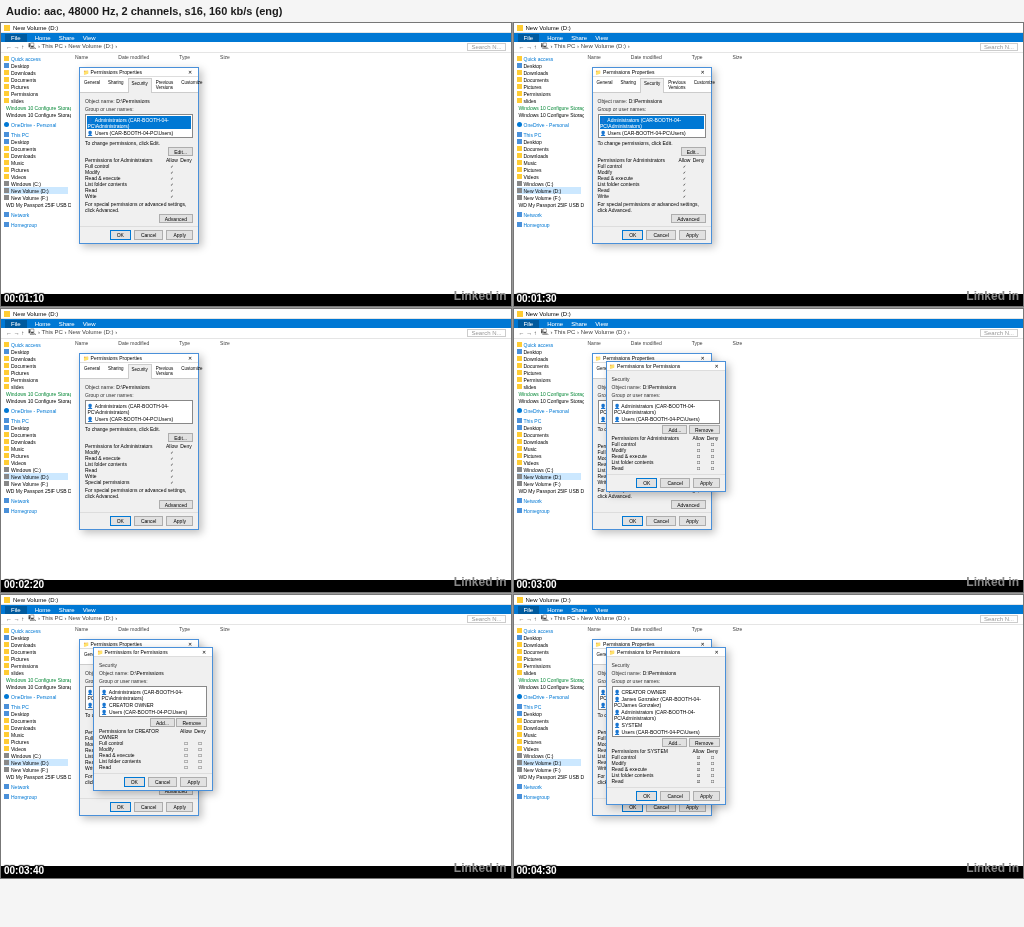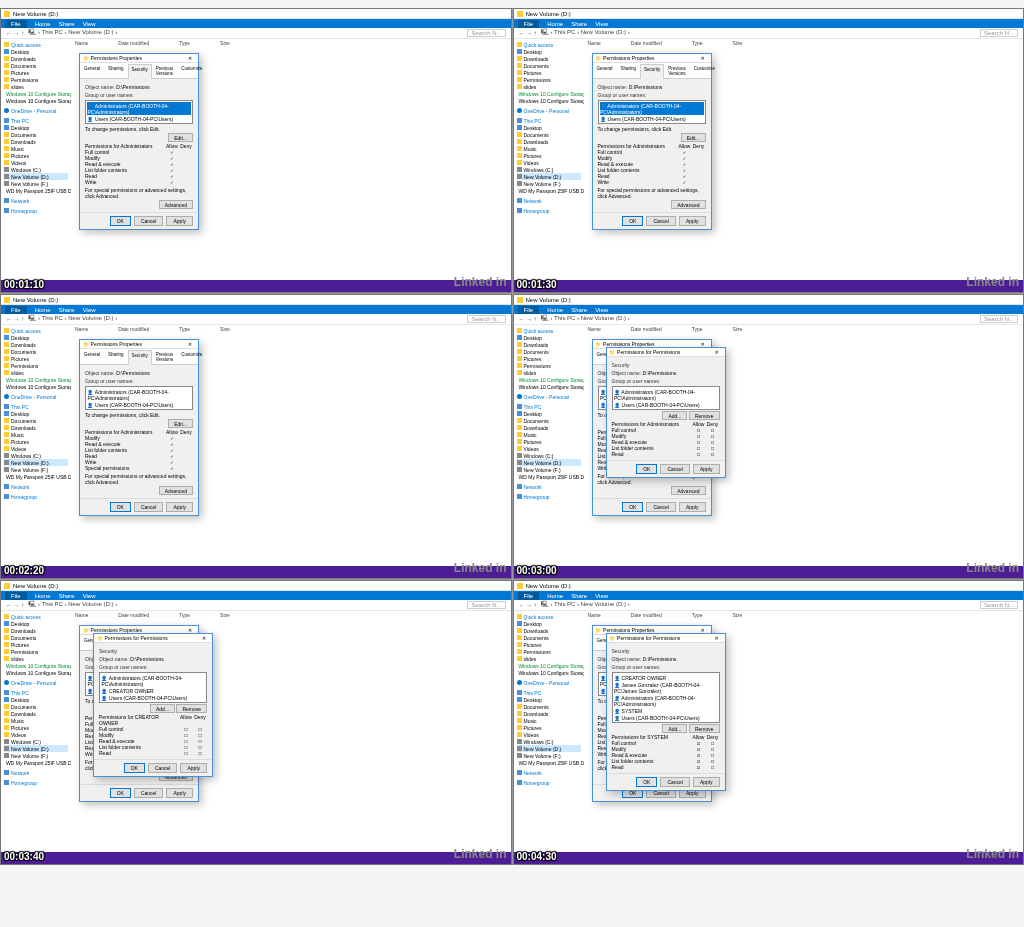--- a/index.html
+++ b/index.html
@@ -1,19 +1,19 @@
 <!DOCTYPE html>
 <html><head>
 <meta charset="utf-8">
 <style>
 * { margin: 0; padding: 0; box-sizing: border-box; font-family: "Segoe UI", Arial, sans-serif; }
 body { background: #f5f5f5; width: 1024px; }
 .header-info { background: #f5f5f5; padding: 4px 6px; font-size: 11px; font-weight: bold; line-height: 1.3; color: #1a1a1a; }
 .grid { display: grid; grid-template-columns: 1fr 1fr; grid-template-rows: repeat(3, 1fr); gap: 1px; background: #999; }
-.thumb { position: relative; background: #4c1d95; height: 285px; overflow: hidden; border: 1px solid #777; }
+.thumb { position: relative; background: #000000; height: 285px; overflow: hidden; border: 1px solid #777; }
 .win-title { display: flex; align-items: center; background: #fff; border-bottom: 1px solid #e5e5e5; font-size: 6px; padding: 1px 3px; height: 10px; }
 .win-title .icon { width: 6px; height: 6px; background: #fc3; margin-right: 3px; }
 .win-toolbar { display: flex; background: #0078d4; color: #fff; font-size: 6px; padding: 1px 4px; height: 9px; align-items: center; gap: 8px; }
 .win-toolbar .file { background: #005a9e; padding: 1px 6px; }
 .address-bar { display: flex; align-items: center; background: #fff; border-bottom: 1px solid #e5e5e5; font-size: 6px; padding: 1px 5px; height: 11px; color: #444; gap: 4px; }
 .address-bar .search { margin-left: auto; border: 1px solid #ccc; padding: 0 3px; color: #999; }
 .main-area { display: flex; height: calc(100% - 42px); }
 .sidebar { width: 70px; background: #fff; padding: 2px 3px; font-size: 5px; overflow: hidden; }
 .sb-item { display: flex; align-items: center; gap: 2px; padding: 0.5px 0; white-space: nowrap; }
 .sb-item.blue { color: #0078d4; }
@@ -52,20 +52,21 @@
 .btn-sm { background: #e1e1e1; border: 1px solid #adadad; padding: 0.5px 5px; font-size: 5px; }
 .timestamp { position: absolute; bottom: 2px; left: 3px; font-size: 10px; font-weight: bold; color: #fff; text-shadow: 1px 1px 1px #000, -1px -1px 1px #000, 1px -1px 1px #000, -1px 1px 1px #000; }
 .linkedin { position: absolute; bottom: 3px; right: 4px; font-size: 12px; color: #888; font-weight: bold; }
 .edit-r { text-align: right; margin: 2px 0; }
 .adv-r { text-align: right; margin: 2px 0; }
 </style>
 </head>
 <body>
 
 <div class="header-info">
+  <div><span>Audio:</span> <span>aac, 48000 Hz, 2 channels, s16, 160 kb/s (eng)</span></div>
 </div>
 
 <div class="grid" id="grid">
     <div class="thumb">
   <div class="win-title">
     <span class="icon"></span>
     <span>New Volume (D:)</span>
   </div>
   <div class="win-toolbar">
     <span class="file">File</span>

